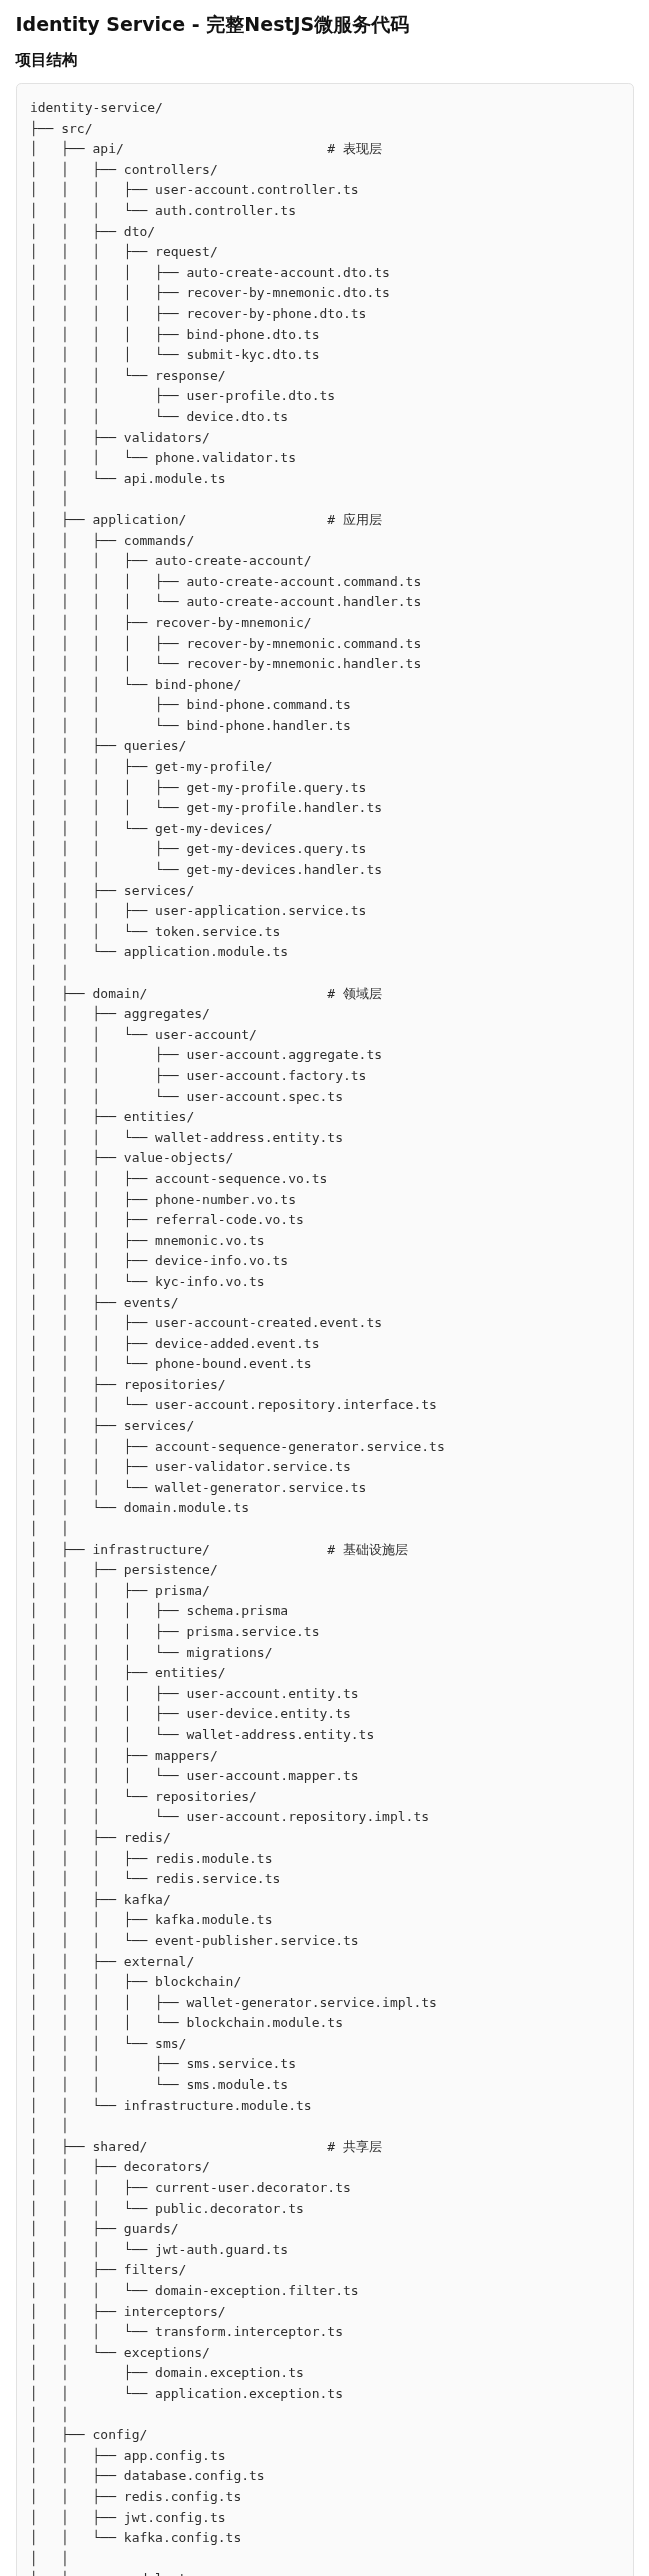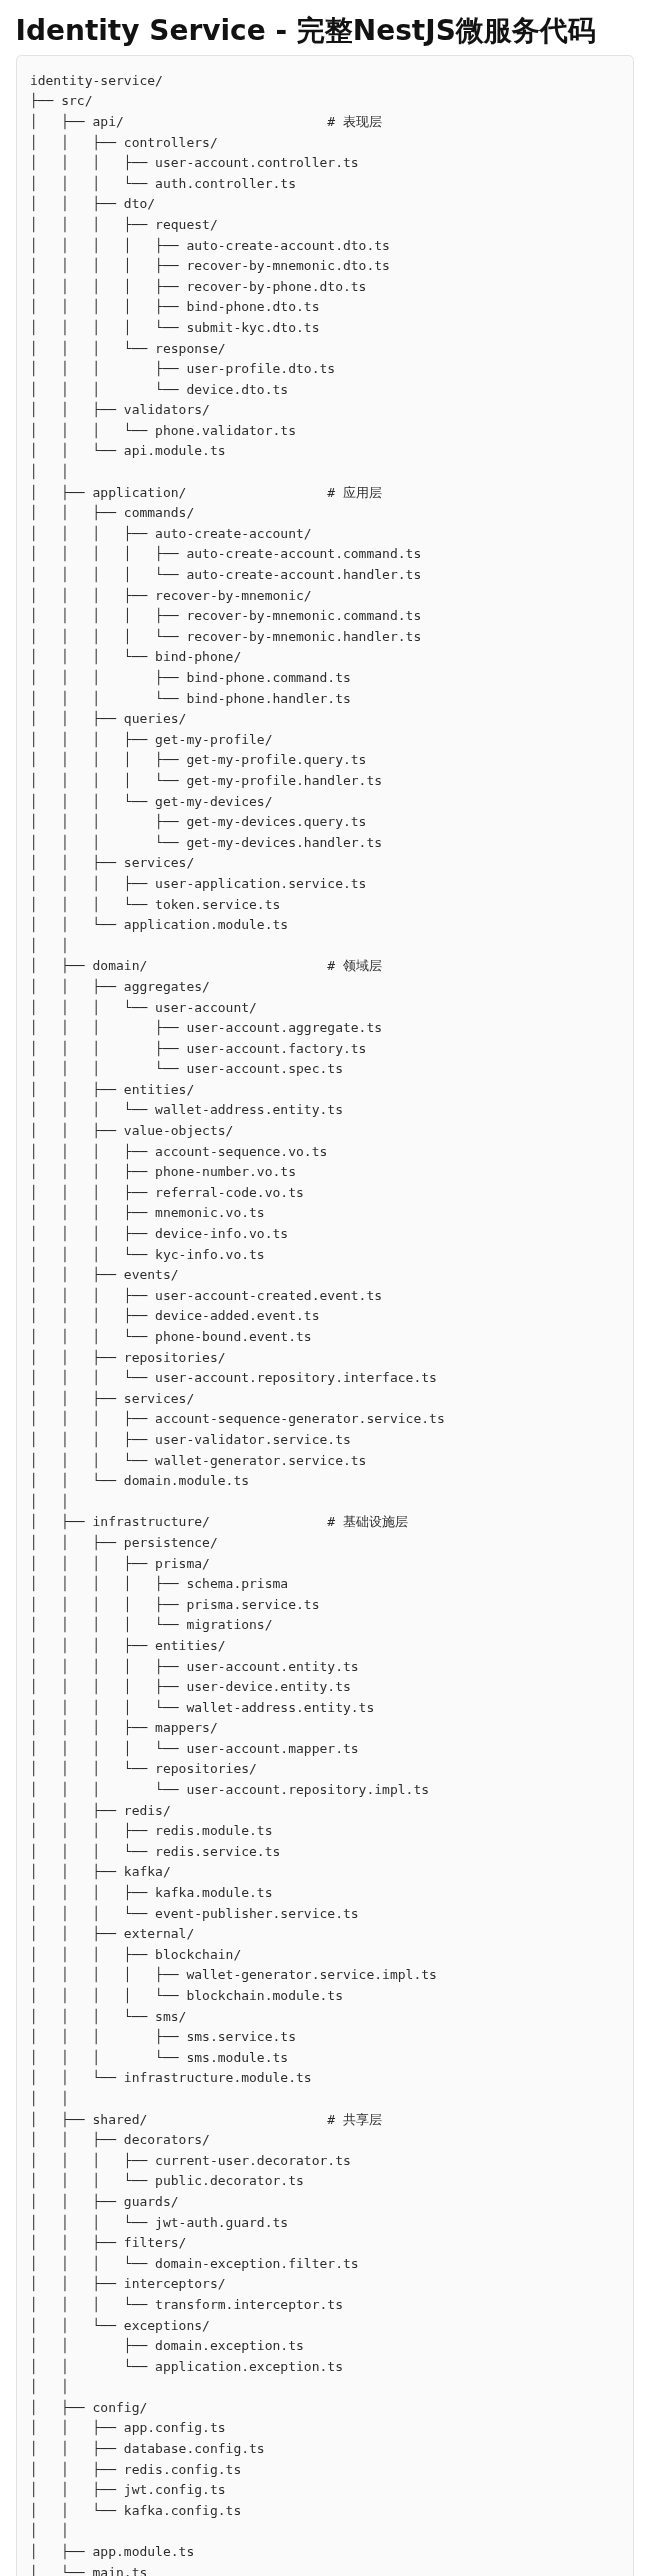--- a/index.html
+++ b/index.html
@@ -11,25 +11,25 @@
     width: 649px;
     min-height: 3043px;
     background: #ffffff;
     color: #1f2328;
     font-family: "DejaVu Sans", "Liberation Sans", sans-serif;
   }
   .page {
     padding: 13.4px 15.5px 18.5px 15.5px;
   }
   .page-title {
-    font-size: 28px;
+    font-size: 19px;
     line-height: 1.25;
     font-weight: bold;
     color: #121212;
-    margin: 0 0 7px 0;
+    margin: 0 0 13px 0;
   }
   .section-heading {
     font-size: 15.5px;
     line-height: 1.3;
     font-weight: bold;
     color: #121212;
     margin: 0 0 12.4px 0;
   }
   .code-block {
     background: #fafafa;
@@ -47,20 +47,21 @@
     white-space: pre;
     tab-size: 4;
   }
 </style>
 </head>
 <body>
 
 <div class="page">
   <h1 class="page-title">Identity Service - 完整NestJS微服务代码</h1>
 
+  <h2 class="section-heading">项目结构</h2>
 
   <div class="code-block">
     <pre class="file-tree">identity-service/
 ├── src/
 │   ├── api/                          # 表现层
 │   │   ├── controllers/
 │   │   │   ├── user-account.controller.ts
 │   │   │   └── auth.controller.ts
 │   │   ├── dto/
 │   │   │   ├── request/

